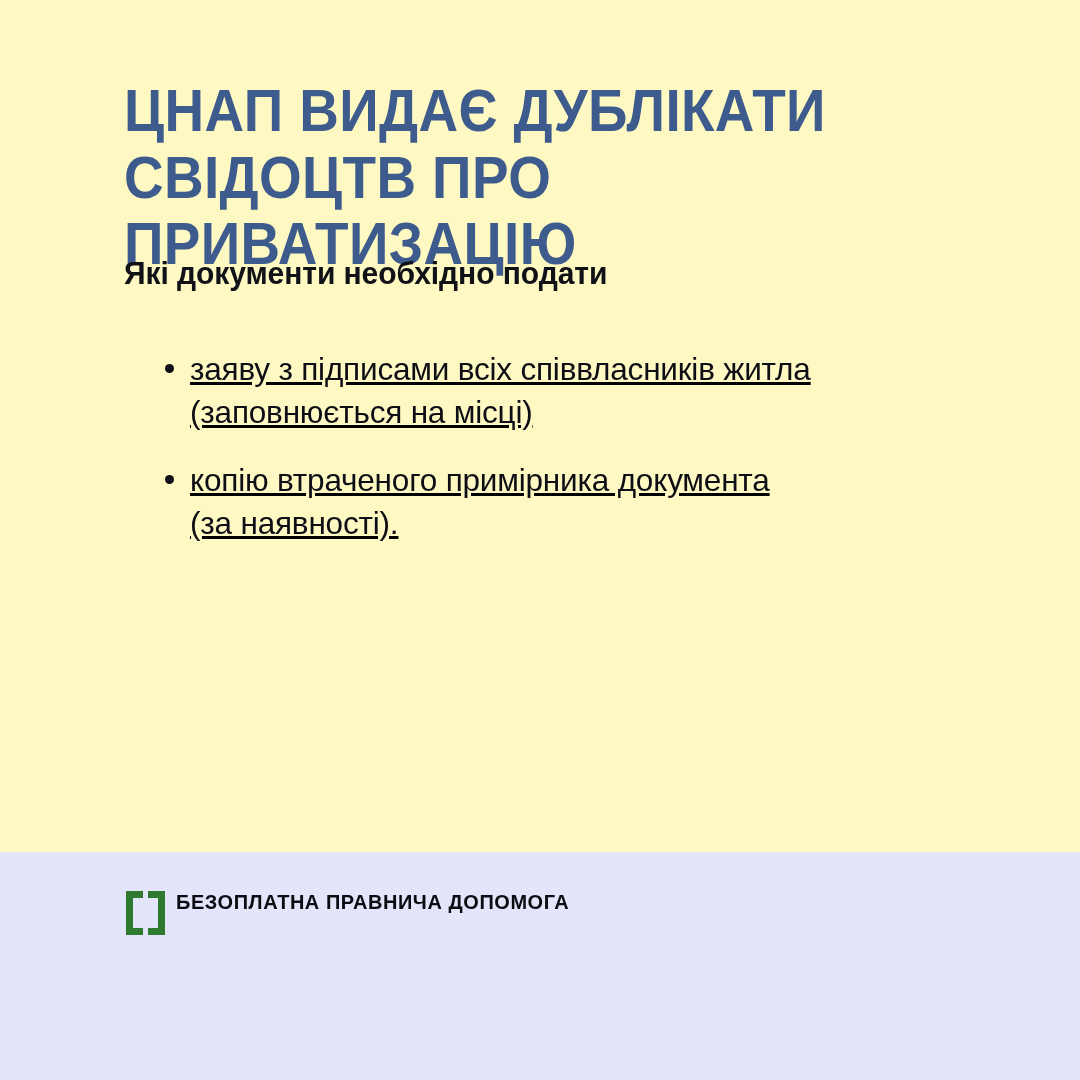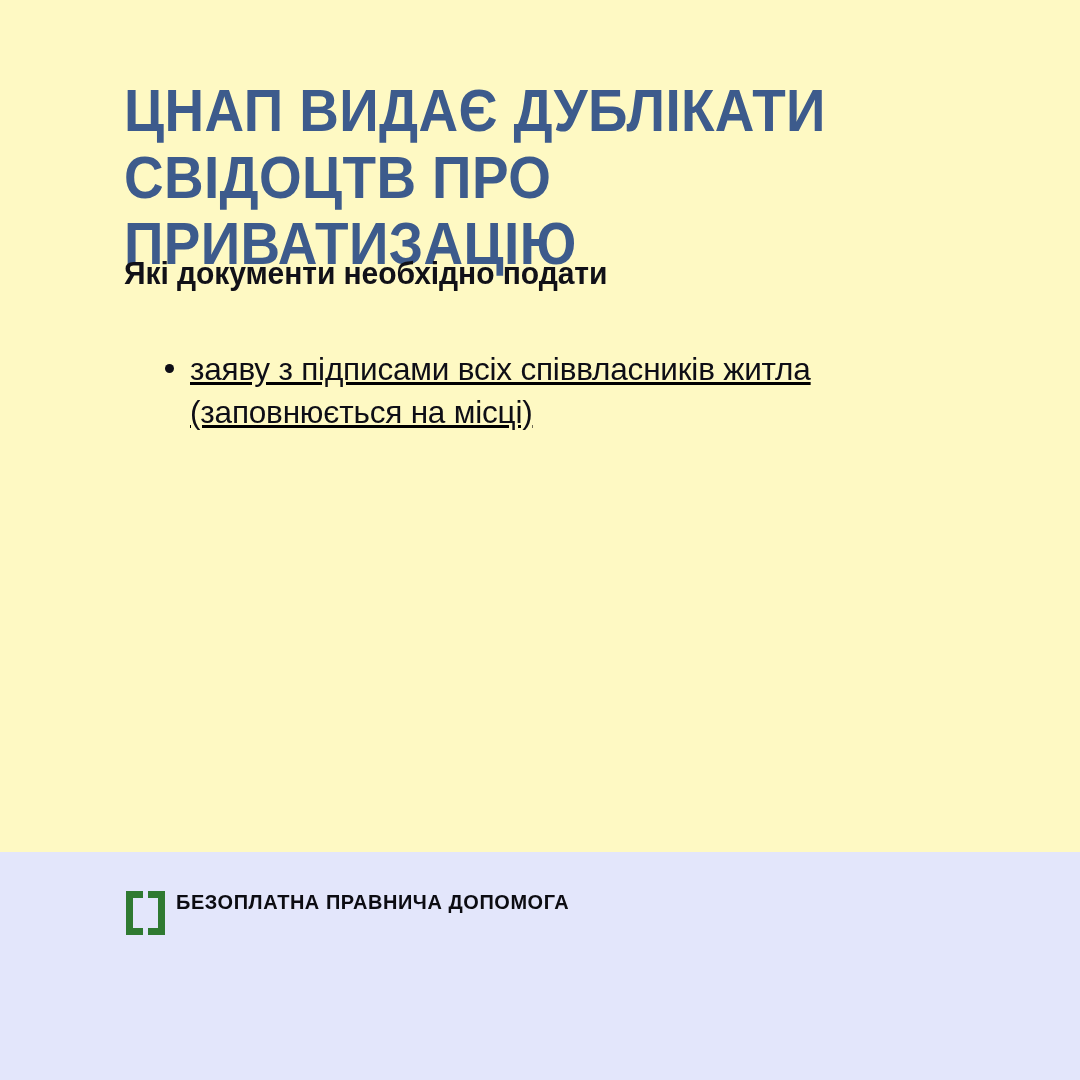--- a/index.html
+++ b/index.html
@@ -149,20 +149,25 @@
   </div>
 
   <h2 class="subtitle">Які документи необхідно подати</h2>
 
   <ul class="doc-list">
     <li class="doc-item">
       <span class="marker"></span>
       <span class="doc-text">заяву з підписами всіх співвласників житла
 (заповнюється на місці)</span>
     </li>
+    <li class="doc-item">
+      <span class="marker"></span>
+      <span class="doc-text">копію втраченого примірника документа
+(за наявності).</span>
+    </li>
   </ul>
 
   <div class="logo">
     <span class="logo-brackets">
       <span class="bracket bracket-left"></span>
       <span class="bracket bracket-right"></span>
     </span>
     <span class="logo-text">Безоплатна правнича допомога</span>
   </div>
 

